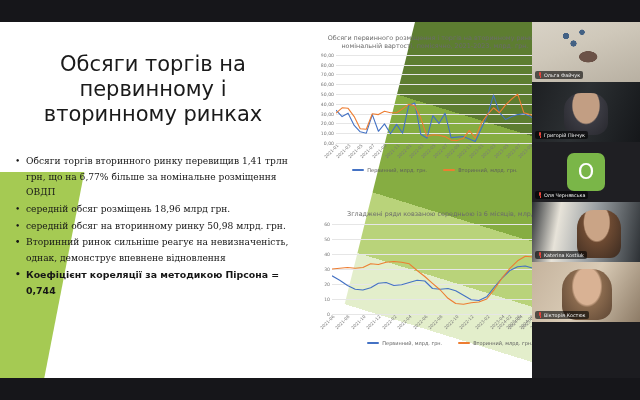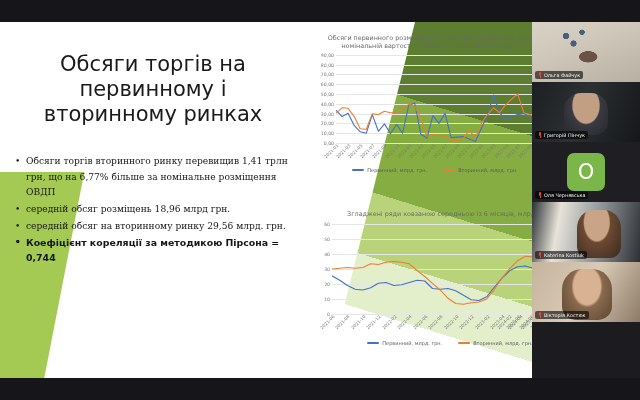--- a/index.html
+++ b/index.html
@@ -100,27 +100,28 @@
         <li>
           <span class="bul">•</span>
           <span>Обсяги торгів вторинного ринку перевищив 1,41 трлн грн, що на 6,77% більше за номінальне розміщення ОВДП</span>
         </li>
         <li>
           <span class="bul">•</span>
           <span>середній обсяг розміщень 18,96 млрд грн.</span>
         </li>
         <li>
           <span class="bul">•</span>
-          <span>середній обсяг на вторинному ринку 29,56 млрд. грн.</span>
-        </li>
-        <li>
-          <span class="bul">•</span>
-        </li>
-        <li>
-          <span class="bul">•</span>
+          <span>середній обсяг на вторинному ринку 50,98 млрд. грн.</span>
+        </li>
+        <li>
+          <span class="bul">•</span>
+        </li>
+        <li>
+          <span class="bul">•</span>
+          <span>Вторинний ринок сильніше реагує на невизначеність, однак, демонструє впевнене відновлення</span>
         </li>
         <li class="strong">
           <span class="bul">•</span>
           <span>Коефіцієнт кореляції за методикою Пірсона = 0,744</span>
         </li>
       </ul>
     </div>
 
     <div class="chart" style="left:310px;top:12px;width:250px;">
       <div class="chart-title">Обсяги первинного розміщення і торгів на вторинному ринку в номінальній вартості, помісячно, 2021-2023, млрд. грн.</div>

